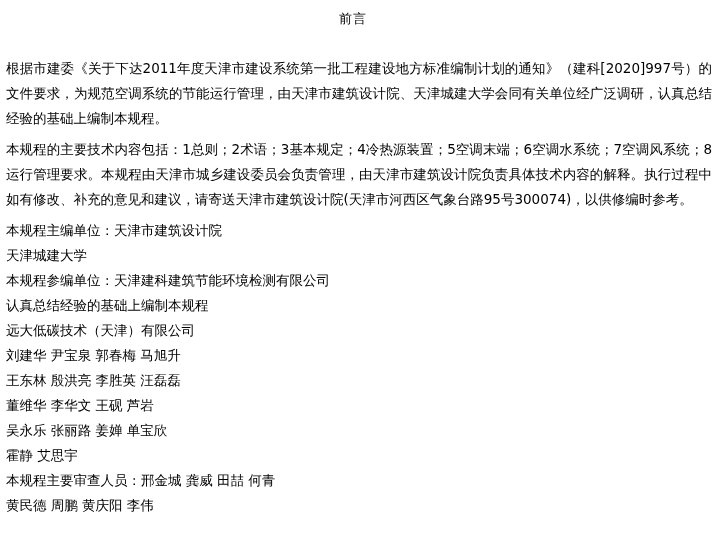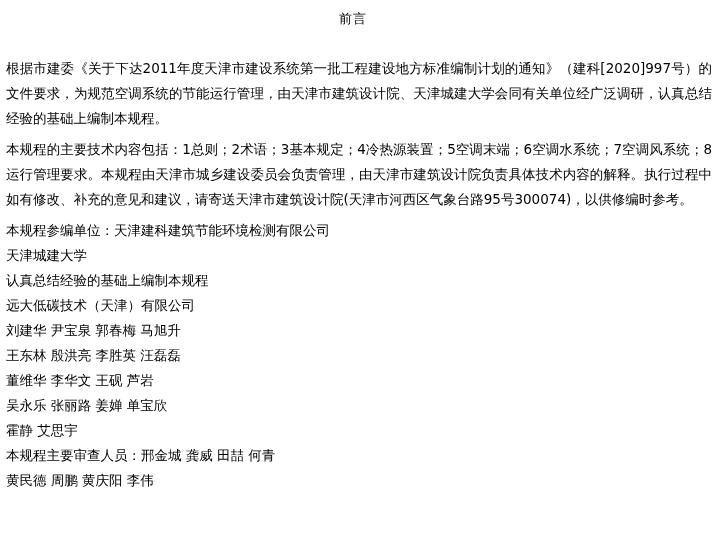--- a/index.html
+++ b/index.html
@@ -51,22 +51,23 @@
 
 <div class="page">
 
   <div class="doc-title">前言</div>
 
   <div class="body-block">
 
     <p class="para">根据市建委《关于下达2011年度天津市建设系统第一批工程建设地方标准编制计划的通知》（建科[2020]997号）的文件要求，为规范空调系统的节能运行管理，由天津市建筑设计院、天津城建大学会同有关单位经广泛调研，认真总结经验的基础上编制本规程。</p>
     <p class="para">本规程的主要技术内容包括：1总则；2术语；3基本规定；4冷热源装置；5空调末端；6空调水系统；7空调风系统；8运行管理要求。本规程由天津市城乡建设委员会负责管理，由天津市建筑设计院负责具体技术内容的解释。执行过程中如有修改、补充的意见和建议，请寄送天津市建筑设计院(天津市河西区气象台路95号300074)，以供修编时参考。</p>
 
+    <p class="line">本规程主编单位：天津市建筑设计院</p>
+    <p class="line">天津城建大学</p>
     <p class="line">本规程参编单位：天津建科建筑节能环境检测有限公司</p>
-    <p class="line">天津城建大学</p>
     <p class="line">认真总结经验的基础上编制本规程</p>
     <p class="line">远大低碳技术（天津）有限公司</p>
     <p class="line">刘建华 尹宝泉 郭春梅 马旭升</p>
     <p class="line">王东林 殷洪亮 李胜英 汪磊磊</p>
     <p class="line">董维华 李华文 王砚 芦岩</p>
     <p class="line">吴永乐 张丽路 姜婵 单宝欣</p>
     <p class="line">霍静 艾思宇</p>
     <p class="line">本规程主要审查人员：邢金城 龚威 田喆 何青</p>
     <p class="line">黄民德 周鹏 黄庆阳 李伟</p>
 

